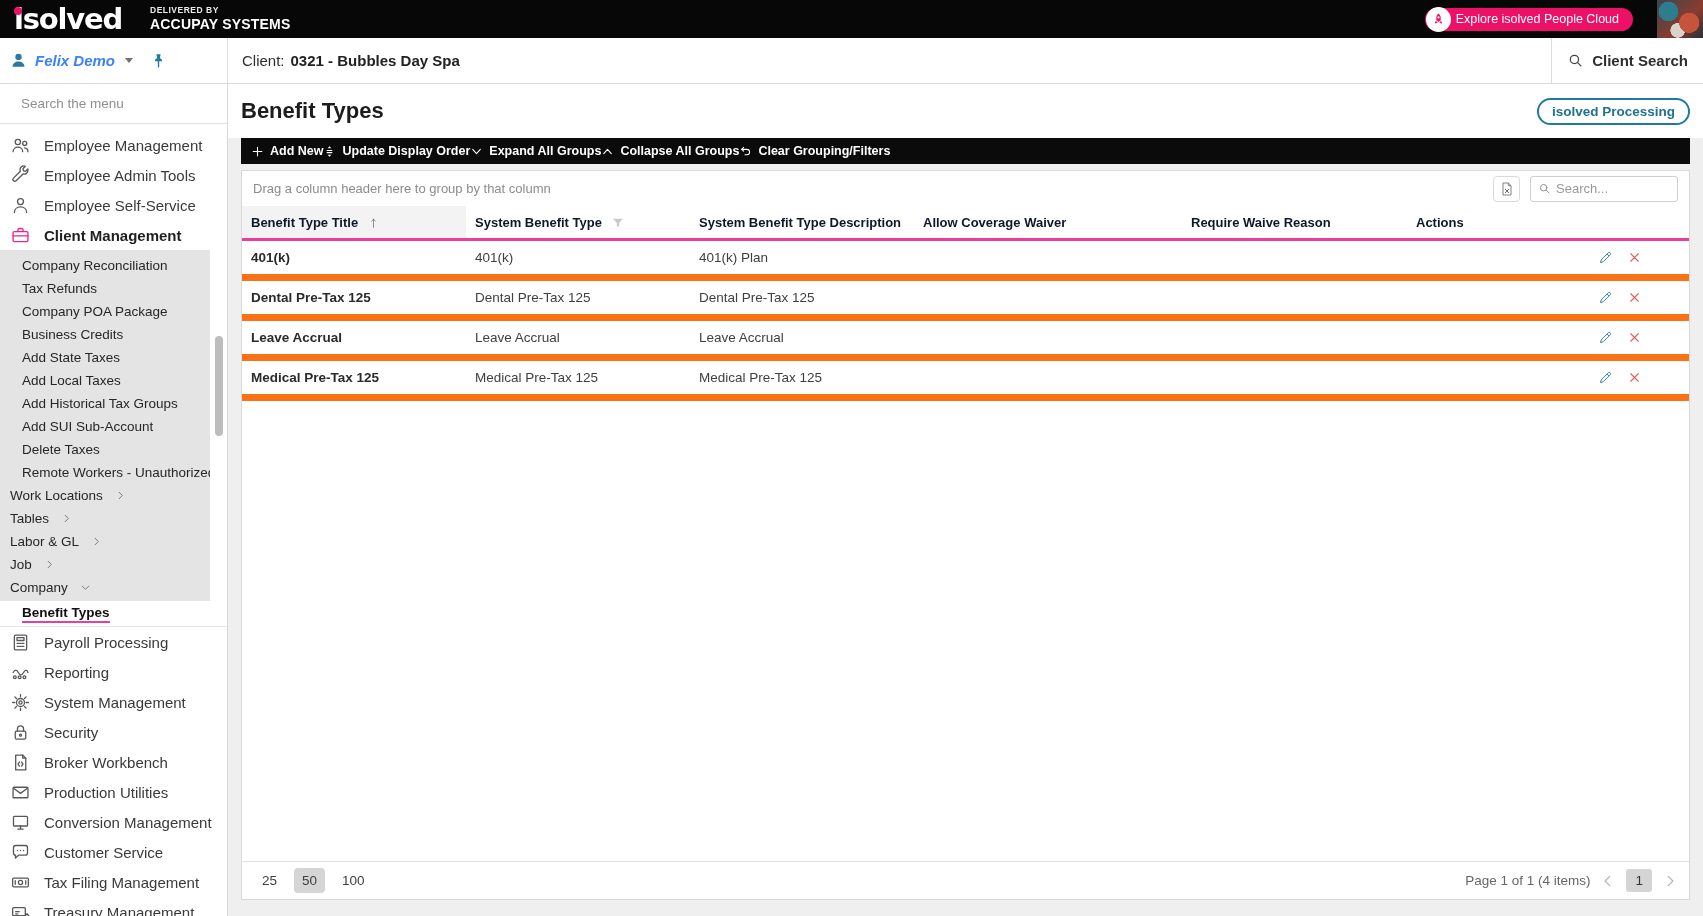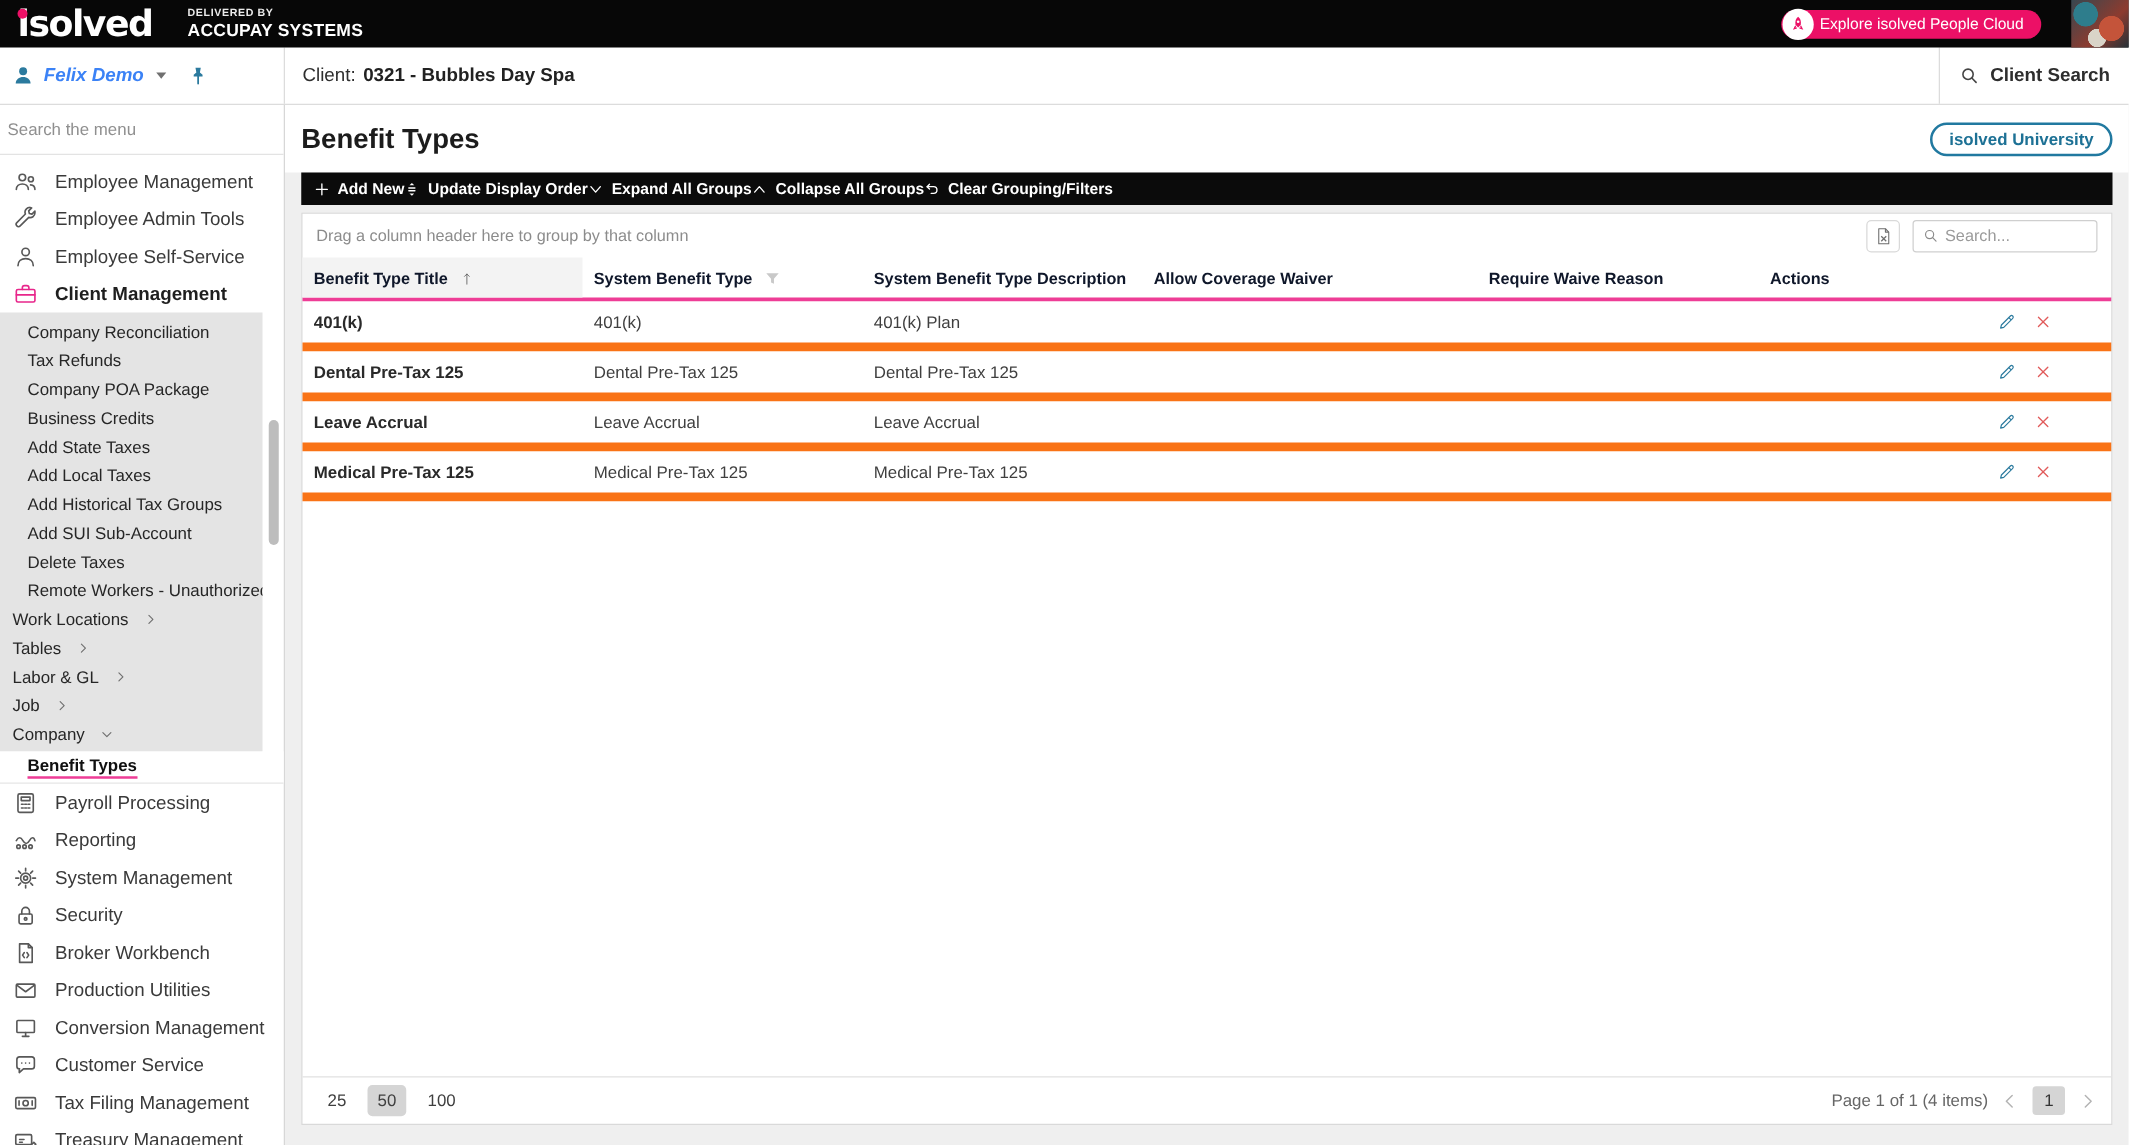--- a/index.html
+++ b/index.html
@@ -32,21 +32,21 @@
   .ub-mid { flex:1; display:flex; align-items:center; padding-left:14px; font-size:15px; color:#2e2e2e; gap:6px; }
   .ub-mid b { color:#222; }
   .ub-right { border-left:1px solid #dcdcdc; display:flex; align-items:center; gap:8px; padding:0 15px; font-weight:bold; font-size:15px; color:#2e2e2e; cursor:pointer; }
 
   
   .bodyrow { flex:1; display:flex; min-height:0; }
 
   
   .sidebar { width:228px; flex:none; background:#fff; border-right:1px solid #d7d7d7; display:flex; flex-direction:column; overflow:hidden; }
   .ssearch { height:40px; border-bottom:1px solid #e3e3e3; display:flex; align-items:center; flex:none; }
-  .ssearch input { border:0; outline:0; width:100%; font-size:13.5px; padding-left:6px; color:#0c4a6e; font-family:inherit; background:transparent; }
+  .ssearch input { border:0; outline:0; width:100%; font-size:13.5px; padding-left:21px; color:#0c4a6e; font-family:inherit; background:transparent; }
   .ssearch input::placeholder { color:#8f8f8f; }
   .menu { flex:1; padding-top:6px; }
   .mitem { height:30px; display:flex; align-items:center; gap:13px; padding-left:10px; font-size:15px; color:#3a3a3a; cursor:pointer; white-space:nowrap; }
   .micon { width:21px; height:21px; flex:none; display:flex; align-items:center; justify-content:center; }
   .micon svg { width:21px; height:21px; stroke:#585858; stroke-width:1.5; fill:none; stroke-linecap:round; stroke-linejoin:round; }
   .mitem.cm .mlabel { font-weight:bold; color:#1f1f1f; }
   .mitem.cm svg { stroke:#e8268b; }
   .sub { background:#e4e4e4; margin-right:17px; position:relative; padding:4px 0 2px; }
   .slink { height:23px; display:flex; align-items:center; padding-left:22px; font-size:13.5px; color:#262626; cursor:pointer; white-space:nowrap; overflow:hidden; }
   .sgroup { height:23px; display:flex; align-items:center; gap:12px; padding-left:10px; font-size:13.5px; color:#262626; cursor:pointer; }
@@ -347,21 +347,21 @@
               </svg>
             </span>
           <span class="mlabel">Treasury Management</span>
         </div>
       </div>
     </div>
 
     <div class="main">
       <div class="titleband">
         <div class="ptitle">Benefit Types</div>
-        <button class="uni-btn">isolved University</button>
+        <button class="uni-btn">isolved Processing</button>
       </div>
 
       <div class="blackbar">
         <div class="tbtn">
           <svg viewBox="0 0 24 24">
               <path d="M12 4v16M4 12h16"></path>
             </svg>
           <span>Add New</span>
         </div>
         <div class="tbtn">

